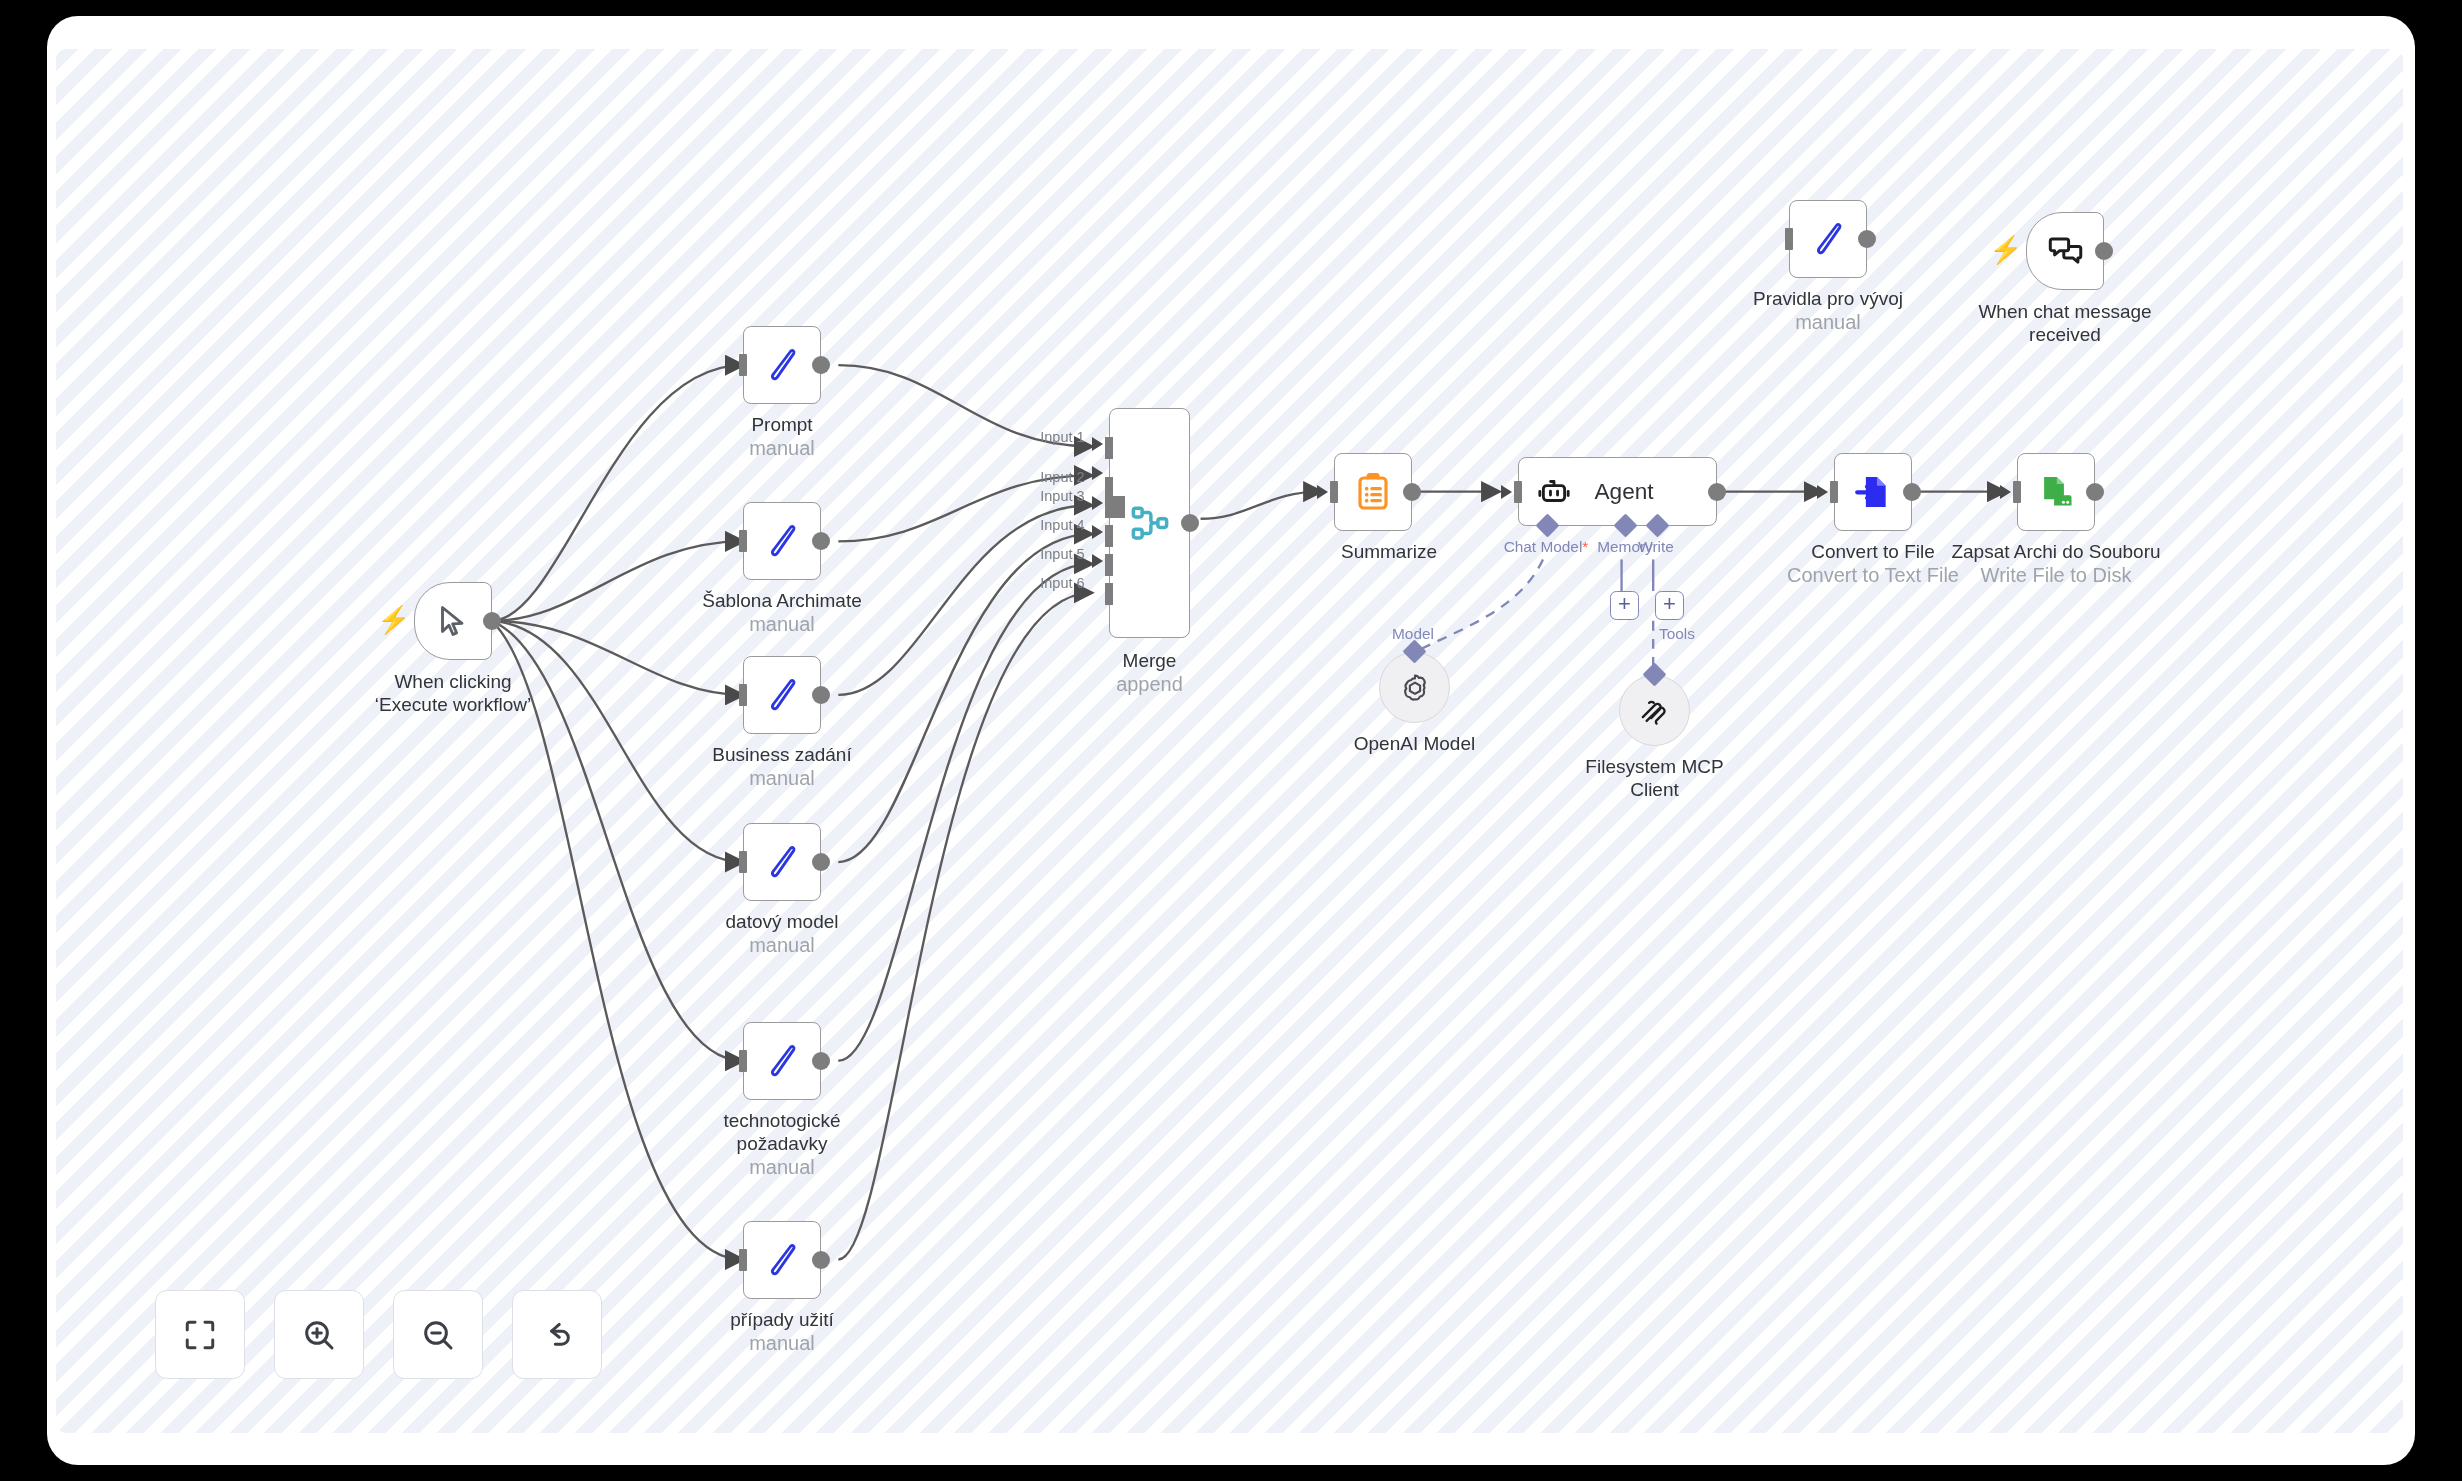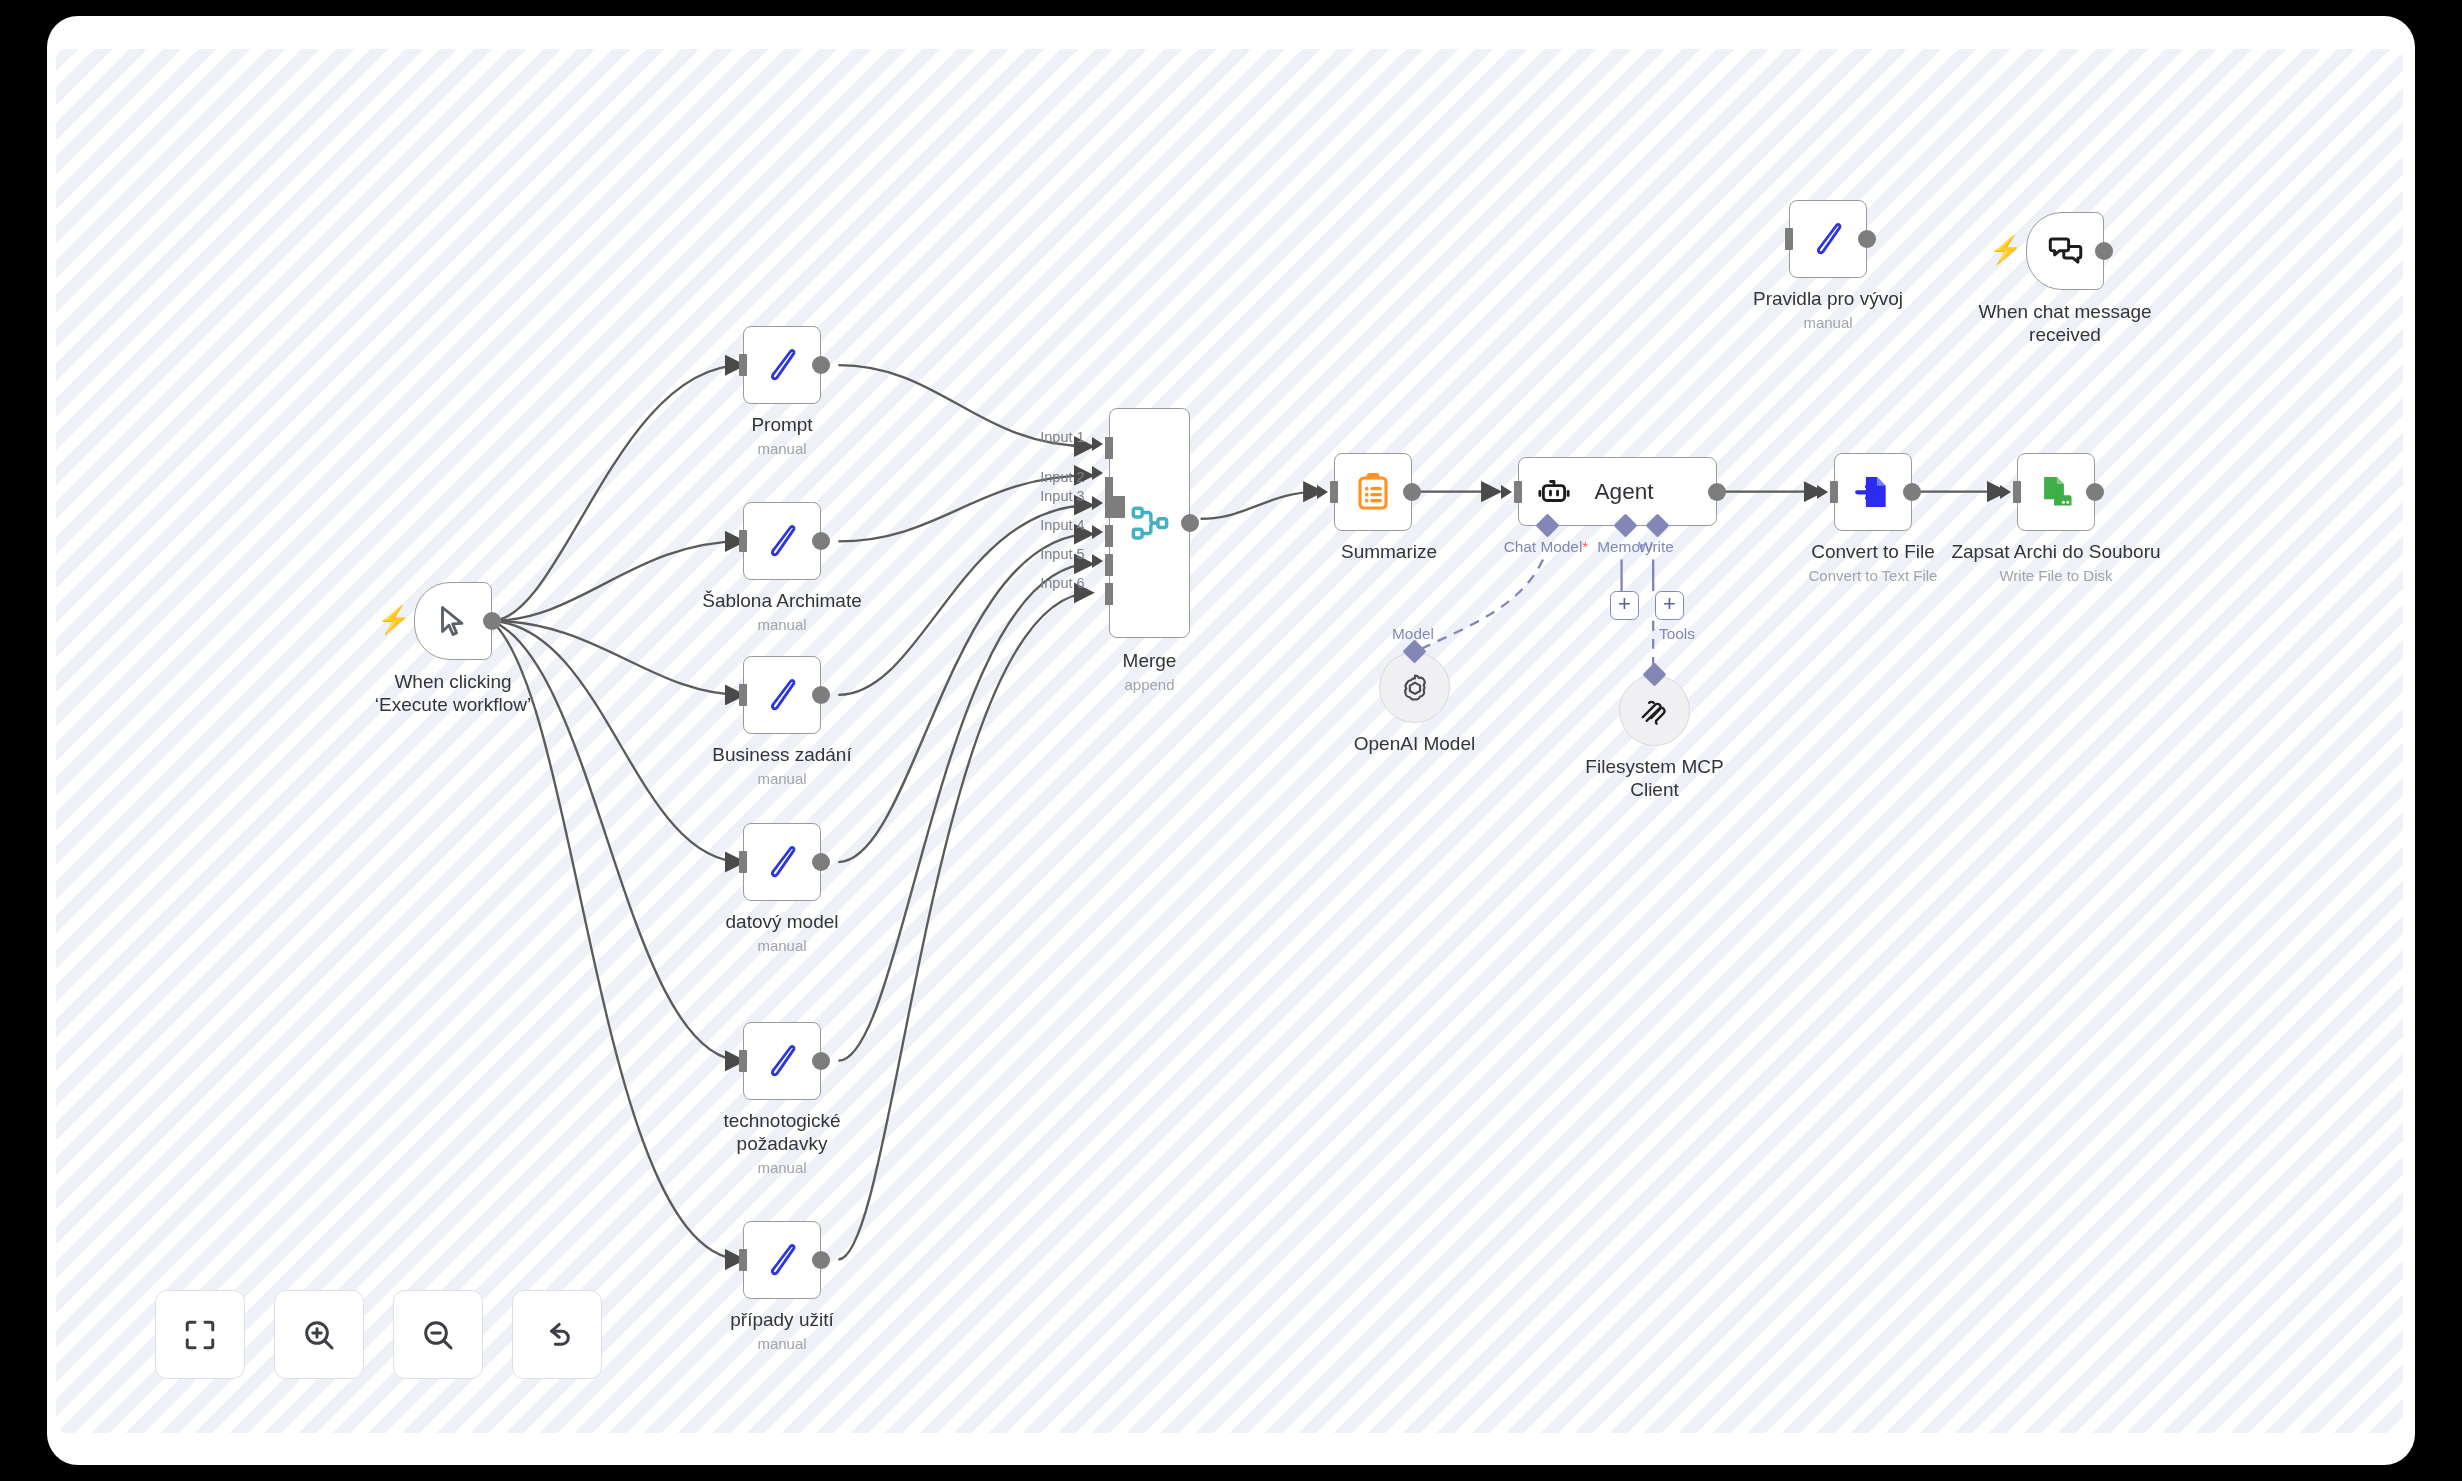--- a/index.html
+++ b/index.html
@@ -85,21 +85,21 @@
   }
   .node-label.two-line { white-space: normal; width: 181px; }
 
   .node-sublabel {
     position: absolute;
     left: 50%;
     transform: translateX(-50%);
     text-align: left;
     white-space: nowrap;
     color: #a0a3ab;
-    font-size: 15px;
+    font-size: 20px;
     line-height: 21px;
   }
 
   
   .port-out {
     position: absolute;
     width: 18px; height: 18px;
     border-radius: 50%;
     background: #7d7d7d;
     right: -10px;

